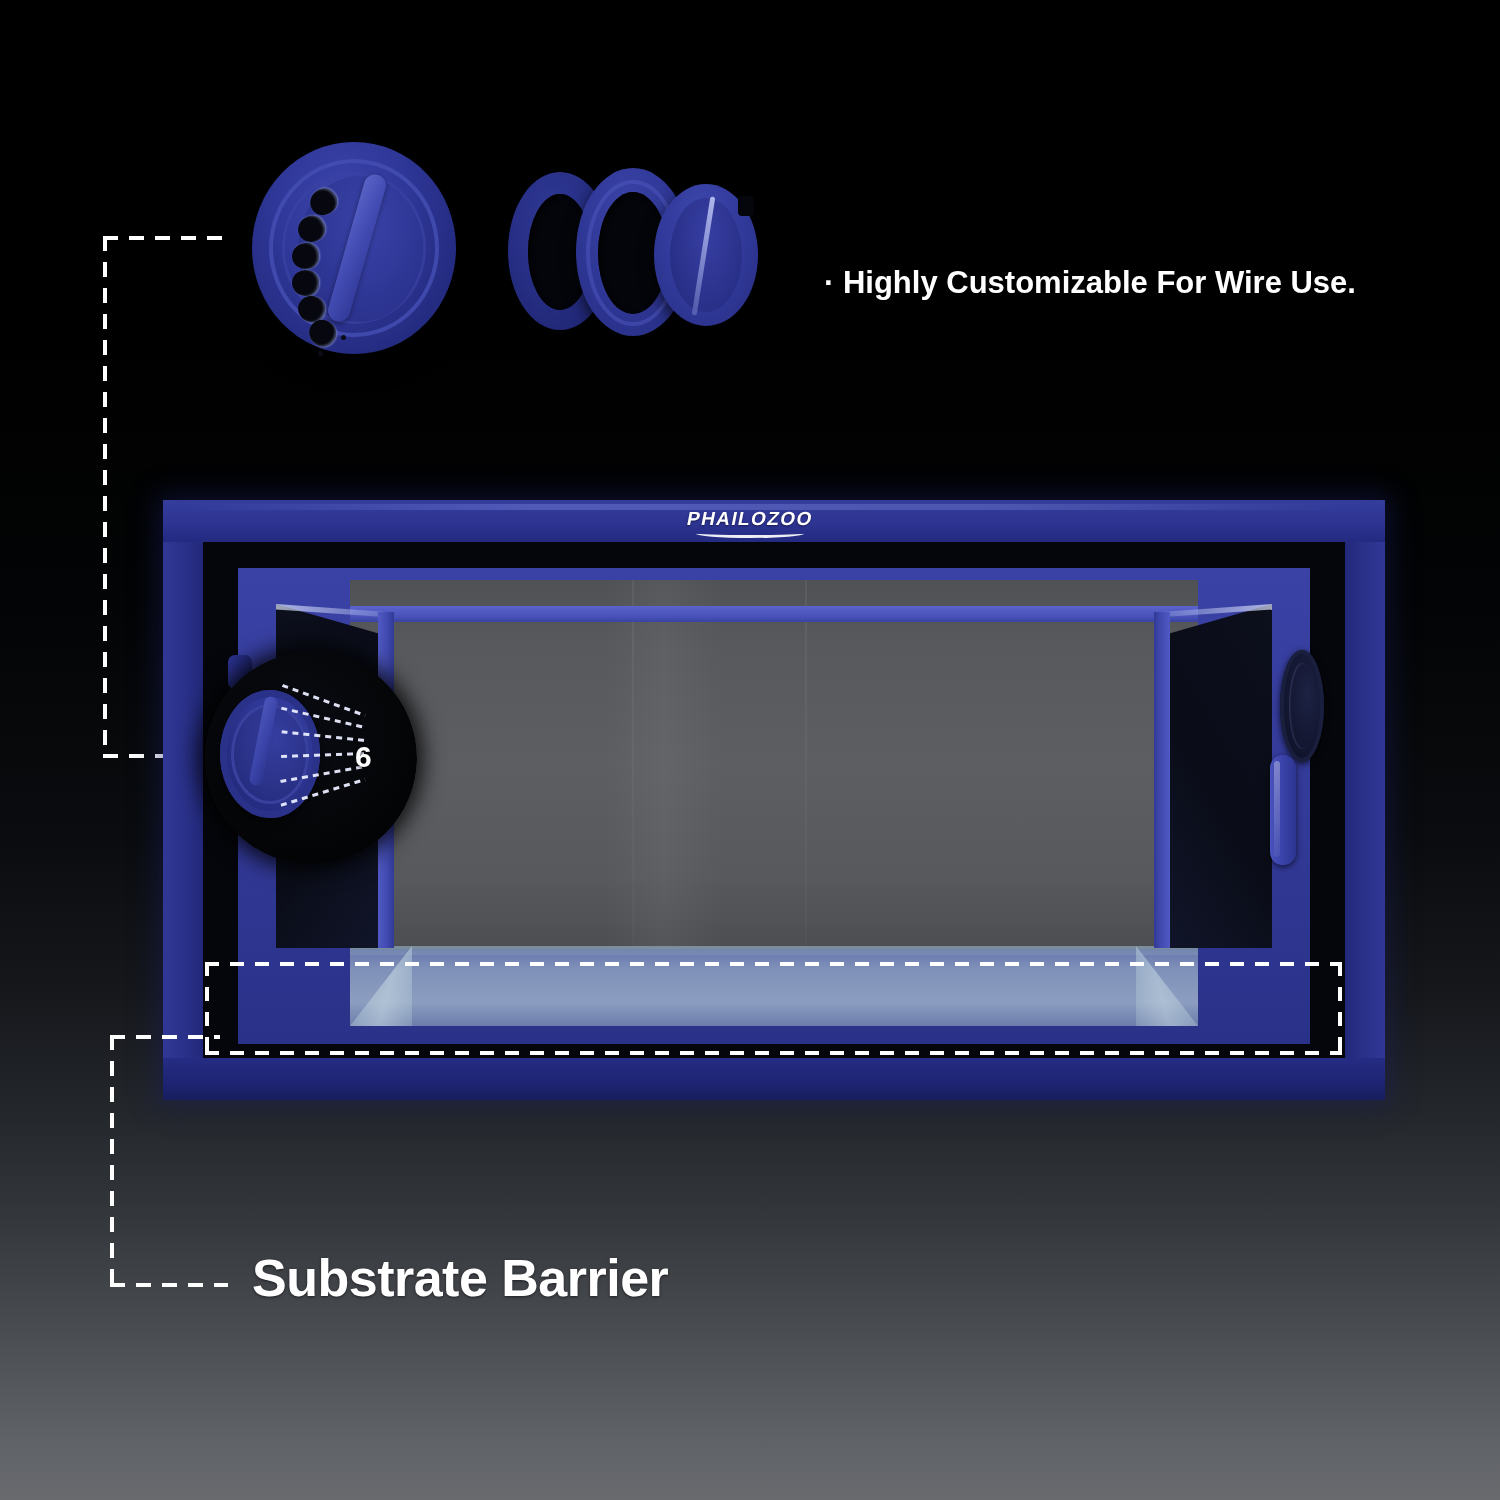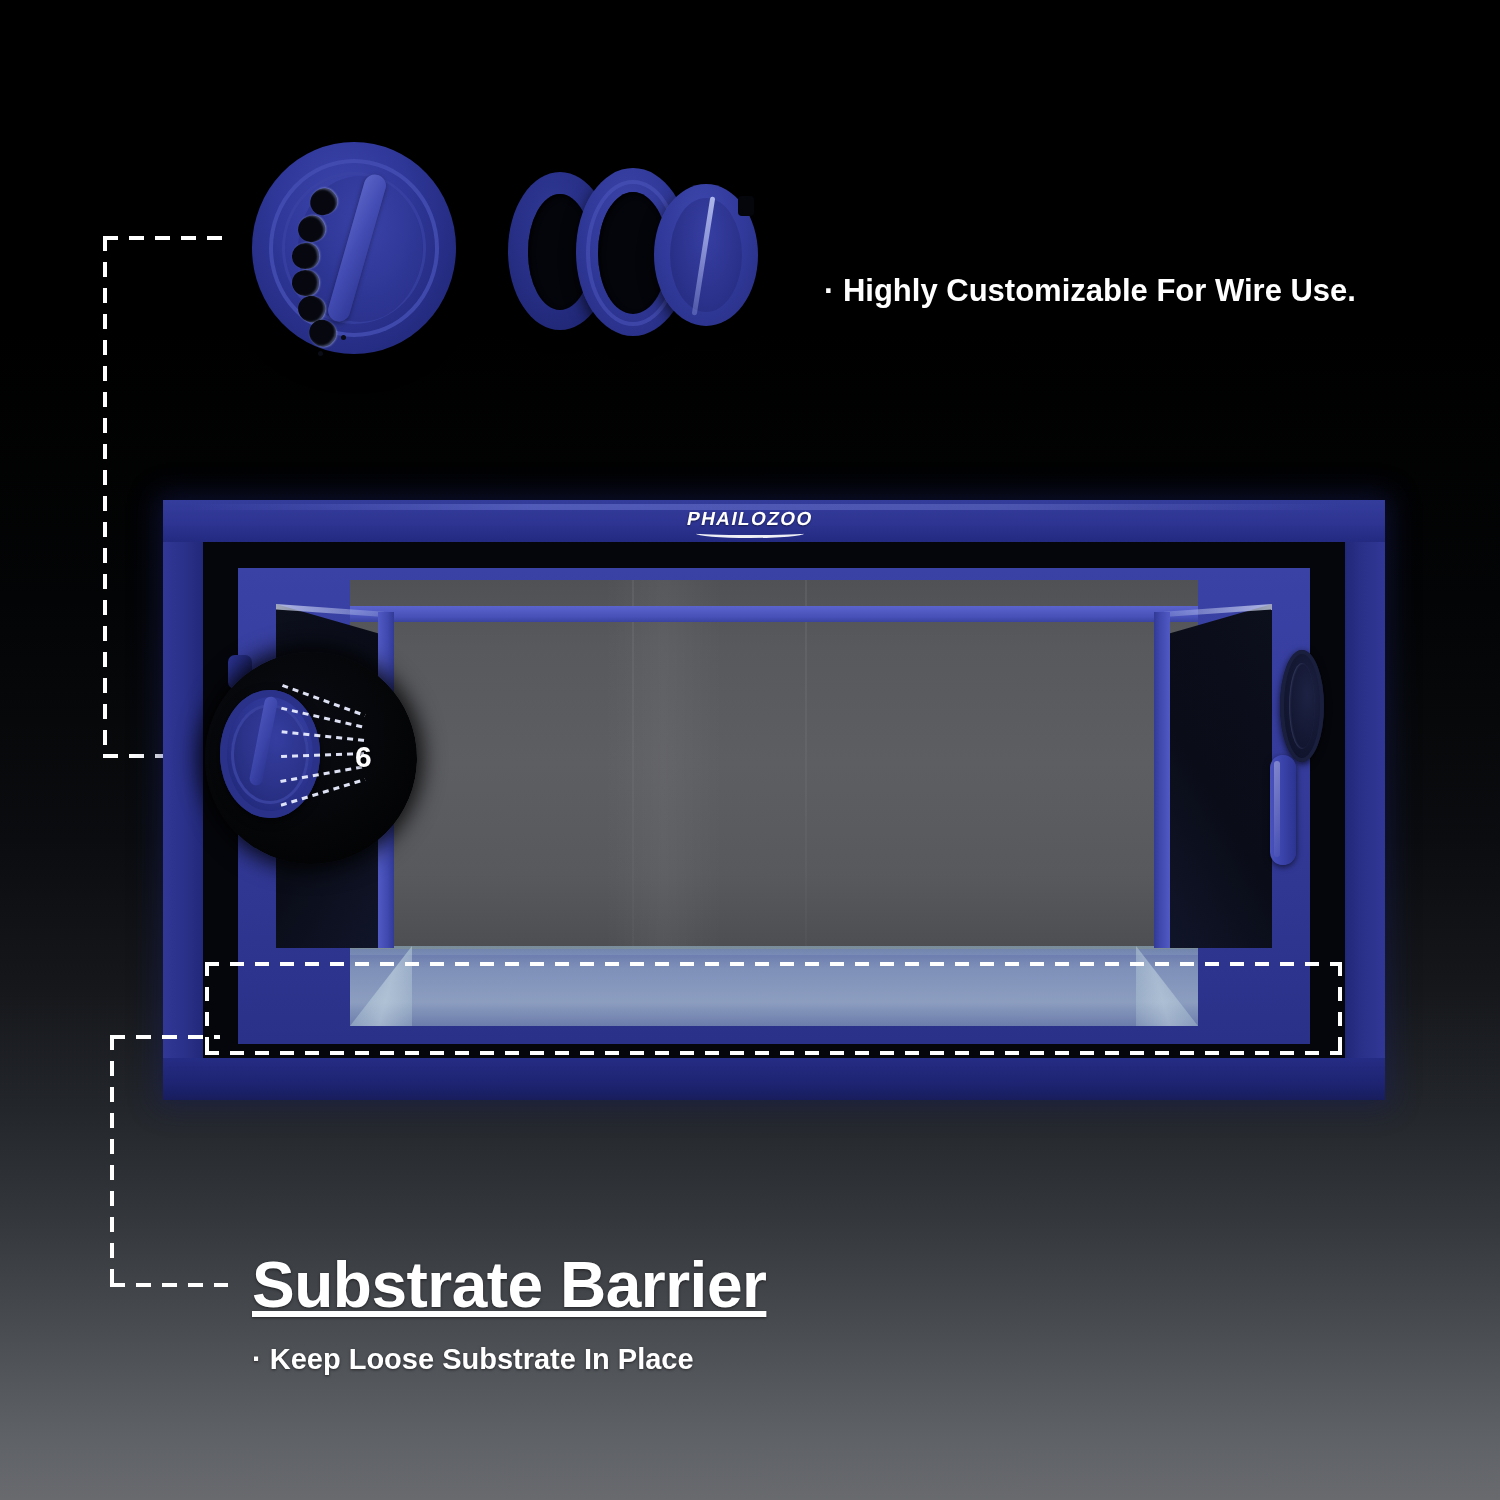--- a/index.html
+++ b/index.html
@@ -38,22 +38,22 @@
     text-shadow:0 1px 3px rgba(0,0,0,.55);
   }
   .subline {
     position:absolute;
     color:#ffffff;
     font-weight:bold;
     white-space:nowrap;
     text-shadow:0 1px 3px rgba(0,0,0,.55);
   }
   #grommets-title { left:824px; top:182px; font-size:60px; }
-  #grommets-sub   { left:824px; top:273px; font-size:31px; }
-  #substrate-title{ left:252px; top:1248px; font-size:64px;text-decoration:underline; }
+  #grommets-sub   { left:824px; top:265px; font-size:31px; }
+  #substrate-title{ left:252px; top:1248px; font-size:52px; }
   #substrate-sub  { left:252px; top:1343px; font-size:29px; }
 
   
   .dash-h, .dash-v {
     position:absolute;
     background-image:linear-gradient(90deg,#fff 0 56%,transparent 56% 100%);
     background-size:26px 4px;
     background-repeat:repeat-x;
     height:4px;
   }
@@ -542,15 +542,14 @@
     <div class="e b"></div>
     <div class="e l"></div>
     <div class="e r"></div>
   </div>
 
   <div class="dash-h" id="b2-top"></div>
   <div class="dash-v" id="b2-left"></div>
   <div class="dash-h" id="b2-bottom"></div>
 
   <div class="headline" id="substrate-title">Substrate Barrier</div>
-  <div class="subline" id="substrate-sub">· Keep Loose Substrate In Place</div>
 
 </div>
 
 </body></html>

